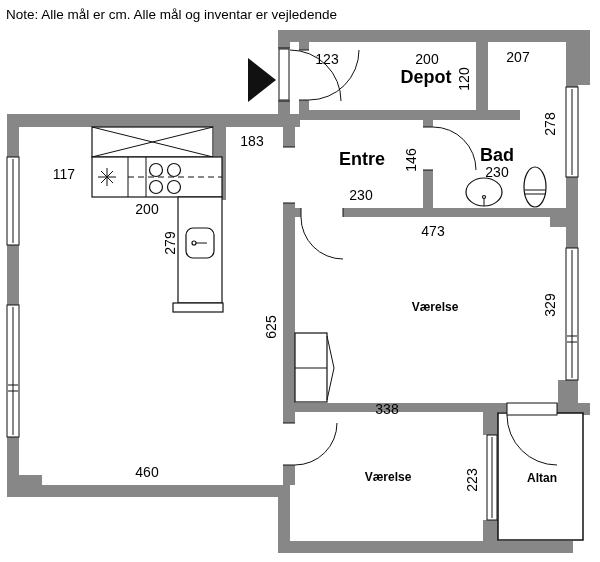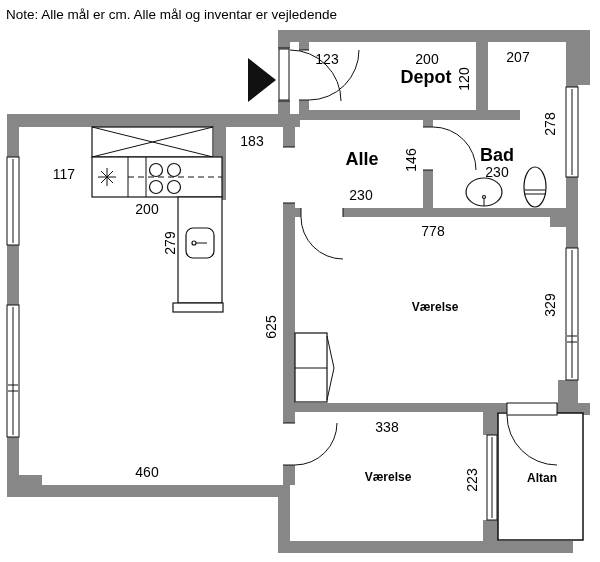--- a/index.html
+++ b/index.html
@@ -214,28 +214,28 @@
   <div class="lbl m" style="left:327px;top:59px">123</div>
   <div class="lbl m" style="left:427px;top:59px">200</div>
   <div class="lbl m rot" style="left:464px;top:79px">120</div>
   <div class="lbl m" style="left:518px;top:57px">207</div>
   <div class="lbl m rot" style="left:550px;top:124px">278</div>
   <div class="lbl m" style="left:252px;top:141px">183</div>
   <div class="lbl m" style="left:64px;top:174px">117</div>
   <div class="lbl m rot" style="left:411px;top:160px">146</div>
   <div class="lbl m" style="left:497px;top:172px">230</div>
   <div class="lbl m" style="left:361px;top:195px">230</div>
-  <div class="lbl m" style="left:433px;top:231px">778</div>
+  <div class="lbl m" style="left:433px;top:231px">473</div>
   <div class="lbl m" style="left:147px;top:209px">200</div>
   <div class="lbl m rot" style="left:170px;top:243px">279</div>
   <div class="lbl m rot" style="left:271px;top:327px">625</div>
   <div class="lbl m rot" style="left:550px;top:305px">329</div>
   <div class="lbl m" style="left:147px;top:472px">460</div>
-  <div class="lbl m" style="left:387px;top:427px">338</div>
+  <div class="lbl m" style="left:387px;top:409px">338</div>
   <div class="lbl m rot" style="left:472px;top:480px">223</div>
 
   <div class="lbl room sm" style="left:426px;top:77px">Depot</div>
-  <div class="lbl room sm" style="left:362px;top:159px">Alle</div>
+  <div class="lbl room sm" style="left:362px;top:159px">Entre</div>
   <div class="lbl room sm" style="left:497px;top:155px">Bad</div>
   <div class="lbl room" style="left:435px;top:307px">Værelse</div>
   <div class="lbl room" style="left:388px;top:477px">Værelse</div>
   <div class="lbl room" style="left:542px;top:478px">Altan</div>
 </div>
 
 </body></html>

